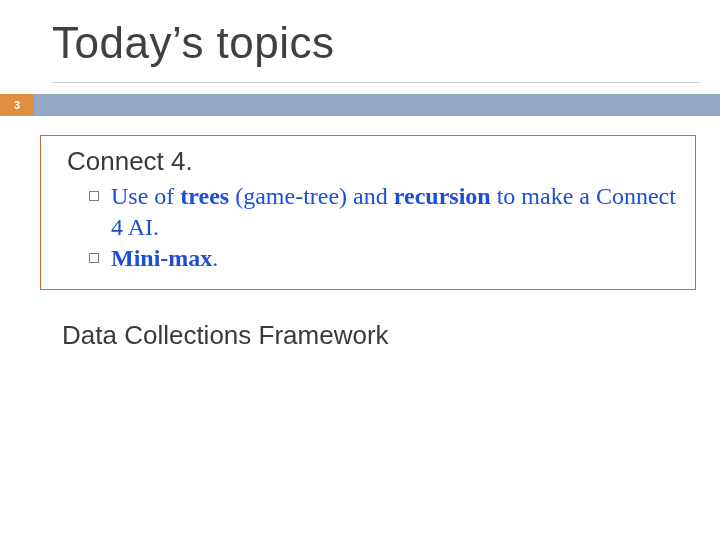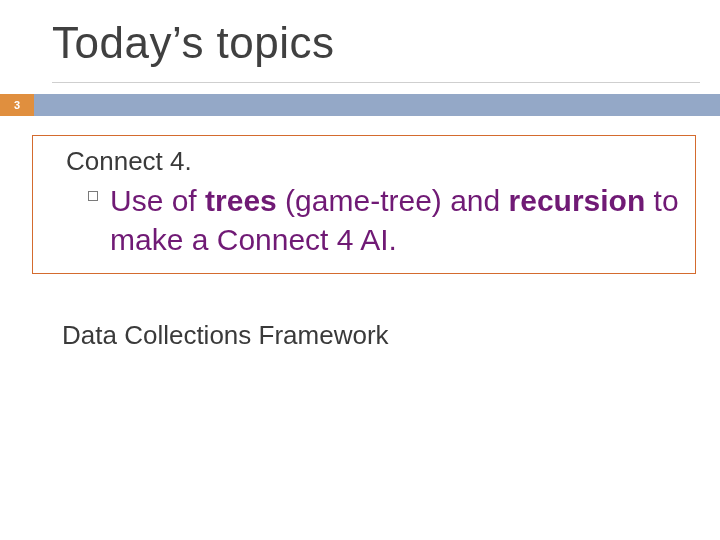--- a/index.html
+++ b/index.html
@@ -53,43 +53,44 @@
     color: #ffffff;
     font-size: 11px;
     font-weight: 700;
     display: flex;
     align-items: center;
     justify-content: center;
   }
   .callout {
     position: absolute;
     top: 135px;
-    left: 32px;
+    left: 40px;
     right: 24px;
     border: 1.5px solid #d46b2e;
-    padding: 10px 14px 14px 29px;
+    padding: 10px 14px 14px 22px;
     box-sizing: border-box;
   }
   .section-head {
     font-size: 26px;
     color: #3a3a3a;
     margin: 0 0 4px 0;
     padding-left: 4px;
   }
   .bullets {
     margin: 0;
     padding: 0 0 0 26px;
     list-style: none;
   }
   .bullets li {
     position: relative;
-    font-size: 30px;
+    font-size: 24px;
     line-height: 1.3;
-    color: #701a75;
+    color: #1d4ed8;
     padding-left: 22px;
+    font-family: Liberation Serif, serif;
   }
   .bullets li::before {
     content: "";
     position: absolute;
     left: 0;
     top: 10px;
     width: 10px;
     height: 10px;
     border: 1.5px solid #7a7a7a;
     box-sizing: border-box;
@@ -114,20 +115,23 @@
 
   <div class="accent-bar"></div>
   <div class="page-badge">3</div>
 
   <div class="callout">
     <p class="section-head">Connect 4.</p>
     <ul class="bullets">
       <li>
         <span>Use of </span><span class="bold">trees</span><span> (game-tree) and </span><span class="bold">recursion</span><span> to make a Connect 4 AI.</span>
       </li>
+      <li>
+        <span class="bold">Mini-max</span><span>.</span>
+      </li>
     </ul>
   </div>
 
   <div class="second-block">
     <p class="section-head">Data Collections Framework</p>
   </div>
 
 </div>
 
 </body></html>

